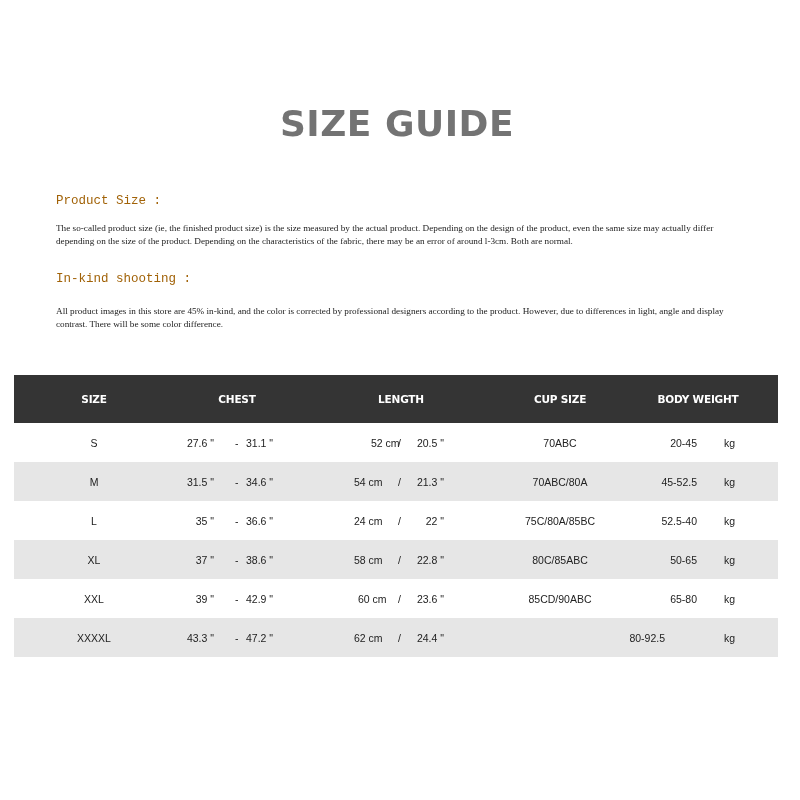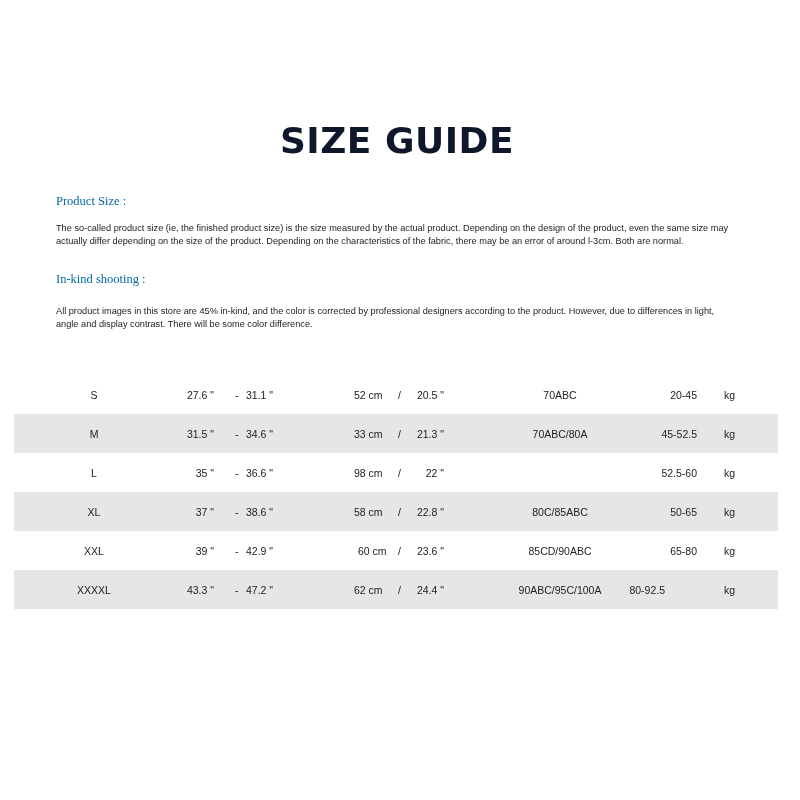--- a/index.html
+++ b/index.html
@@ -1,24 +1,24 @@
 <!DOCTYPE html>
 <html><head>
 <meta charset="utf-8">
 <style>
   html, body { margin: 0; padding: 0; background: #ffffff; }
   body { width: 800px; height: 800px; position: relative; overflow: hidden;
          font-family: "Liberation Sans", "DejaVu Sans", sans-serif; color: #111; }
-  .title { position: absolute; top: 120px; left: 0; width: 794px; text-align: center;
-           font-size: 36px; font-weight: bold; letter-spacing: 0.5px; color: #0f172a;
+  .title { position: absolute; top: 103px; left: 0; width: 794px; text-align: center;
+           font-size: 36px; font-weight: bold; letter-spacing: 0.5px; color: #737373;
            font-family: "DejaVu Sans", sans-serif; }
-  .sec-head { position: absolute; left: 56px; font-size: 12.5px; color: #0369a1;
-              font-family: Liberation Serif, serif; }
+  .sec-head { position: absolute; left: 56px; font-size: 12.5px; color: #a16207;
+              font-family: Liberation Mono, monospace; }
   .sec-body { position: absolute; left: 56px; width: 680px; font-size: 9.2px; line-height: 12.6px;
-              color: #222; font-family: Liberation Sans, sans-serif; }
+              color: #222; font-family: Liberation Serif, serif; }
   .table { position: absolute; left: 14px; top: 375px; width: 764px; }
   .thead { height: 48px; background: #343434; color: #fff; position: relative; }
   .row { height: 39px; position: relative; font-size: 10.5px; color: #222; }
   .row.alt { background: #e6e6e6; }
   .cell { position: absolute; top: 0; height: 100%; display: flex; align-items: center; white-space: pre; }
   .thead .cell { font-size: 10.5px; font-weight: bold; font-family: "DejaVu Sans", sans-serif; letter-spacing: -0.2px; }
   .c-center { justify-content: center; transform: translateX(-50%); }
   .c-right { justify-content: flex-end; }
 </style>
 </head>
@@ -26,54 +26,62 @@
 
 <div class="title">SIZE GUIDE</div>
 
 <div class="sec-head" style="top:194px">Product Size :</div>
 <div class="sec-body" style="top:222px">The so-called product size (ie, the finished product size) is the size measured by the actual product. Depending on the design of the product, even the same size may actually differ depending on the size of the product. Depending on the characteristics of the fabric, there may be an error of around l-3cm. Both are normal.</div>
 
 <div class="sec-head" style="top:272px">In-kind shooting :</div>
 <div class="sec-body" style="top:305px">All product images in this store are 45% in-kind, and the color is corrected by professional designers according to the product. However, due to differences in light, angle and display contrast. There will be some color difference.</div>
 
 <div class="table">
+  <div class="thead">
+    <div class="cell c-center" style="left:80px">SIZE</div>
+    <div class="cell c-center" style="left:223px">CHEST</div>
+    <div class="cell c-center" style="left:387px">LENGTH</div>
+    <div class="cell c-center" style="left:546px">CUP SIZE</div>
+    <div class="cell c-center" style="left:684px">BODY WEIGHT</div>
+  </div>
   <div id="rows">
       <div class="row">
     <div class="cell c-center" style="left:80px">S</div>
     <div class="cell c-right" style="left:150px;width:50px">27.6 "</div>
     <div class="cell" style="left:221px">-</div>
     <div class="cell" style="left:232px">31.1 "</div>
-    <div class="cell" style="left:340px">52 cm</div>
+    <div class="cell" style="left:357px">52 cm</div>
     <div class="cell" style="left:384px">/</div>
     <div class="cell c-right" style="left:390px;width:40px">20.5 "</div>
     <div class="cell c-center" style="left:546px">70ABC</div>
     <div class="cell c-right" style="left:620px;width:63px">20-45</div>
     <div class="cell" style="left:710px">kg</div>
   </div>
       <div class="row alt">
     <div class="cell c-center" style="left:80px">M</div>
     <div class="cell c-right" style="left:150px;width:50px">31.5 "</div>
     <div class="cell" style="left:221px">-</div>
     <div class="cell" style="left:232px">34.6 "</div>
-    <div class="cell" style="left:340px">33 cm</div>
+    <div class="cell" style="left:340px">54 cm</div>
     <div class="cell" style="left:384px">/</div>
     <div class="cell c-right" style="left:390px;width:40px">21.3 "</div>
     <div class="cell c-center" style="left:546px">70ABC/80A</div>
     <div class="cell c-right" style="left:620px;width:63px">45-52.5</div>
     <div class="cell" style="left:710px">kg</div>
   </div>
       <div class="row">
     <div class="cell c-center" style="left:80px">L</div>
     <div class="cell c-right" style="left:150px;width:50px">35 "</div>
     <div class="cell" style="left:221px">-</div>
     <div class="cell" style="left:232px">36.6 "</div>
-    <div class="cell" style="left:340px">98 cm</div>
+    <div class="cell" style="left:340px">24 cm</div>
     <div class="cell" style="left:384px">/</div>
     <div class="cell c-right" style="left:390px;width:40px">22 "</div>
-    <div class="cell c-right" style="left:620px;width:63px">52.5-60</div>
+    <div class="cell c-center" style="left:546px">75C/80A/85BC</div>
+    <div class="cell c-right" style="left:620px;width:63px">52.5-40</div>
     <div class="cell" style="left:710px">kg</div>
   </div>
       <div class="row alt">
     <div class="cell c-center" style="left:80px">XL</div>
     <div class="cell c-right" style="left:150px;width:50px">37 "</div>
     <div class="cell" style="left:221px">-</div>
     <div class="cell" style="left:232px">38.6 "</div>
     <div class="cell" style="left:340px">58 cm</div>
     <div class="cell" style="left:384px">/</div>
     <div class="cell c-right" style="left:390px;width:40px">22.8 "</div>
@@ -94,18 +102,17 @@
     <div class="cell" style="left:710px">kg</div>
   </div>
       <div class="row alt">
     <div class="cell c-center" style="left:80px">XXXXL</div>
     <div class="cell c-right" style="left:150px;width:50px">43.3 "</div>
     <div class="cell" style="left:221px">-</div>
     <div class="cell" style="left:232px">47.2 "</div>
     <div class="cell" style="left:340px">62 cm</div>
     <div class="cell" style="left:384px">/</div>
     <div class="cell c-right" style="left:390px;width:40px">24.4 "</div>
-    <div class="cell c-center" style="left:546px">90ABC/95C/100A</div>
     <div class="cell c-right" style="left:588px;width:63px">80-92.5</div>
     <div class="cell" style="left:710px">kg</div>
   </div>
     </div>
 </div>
 
 </body></html>

